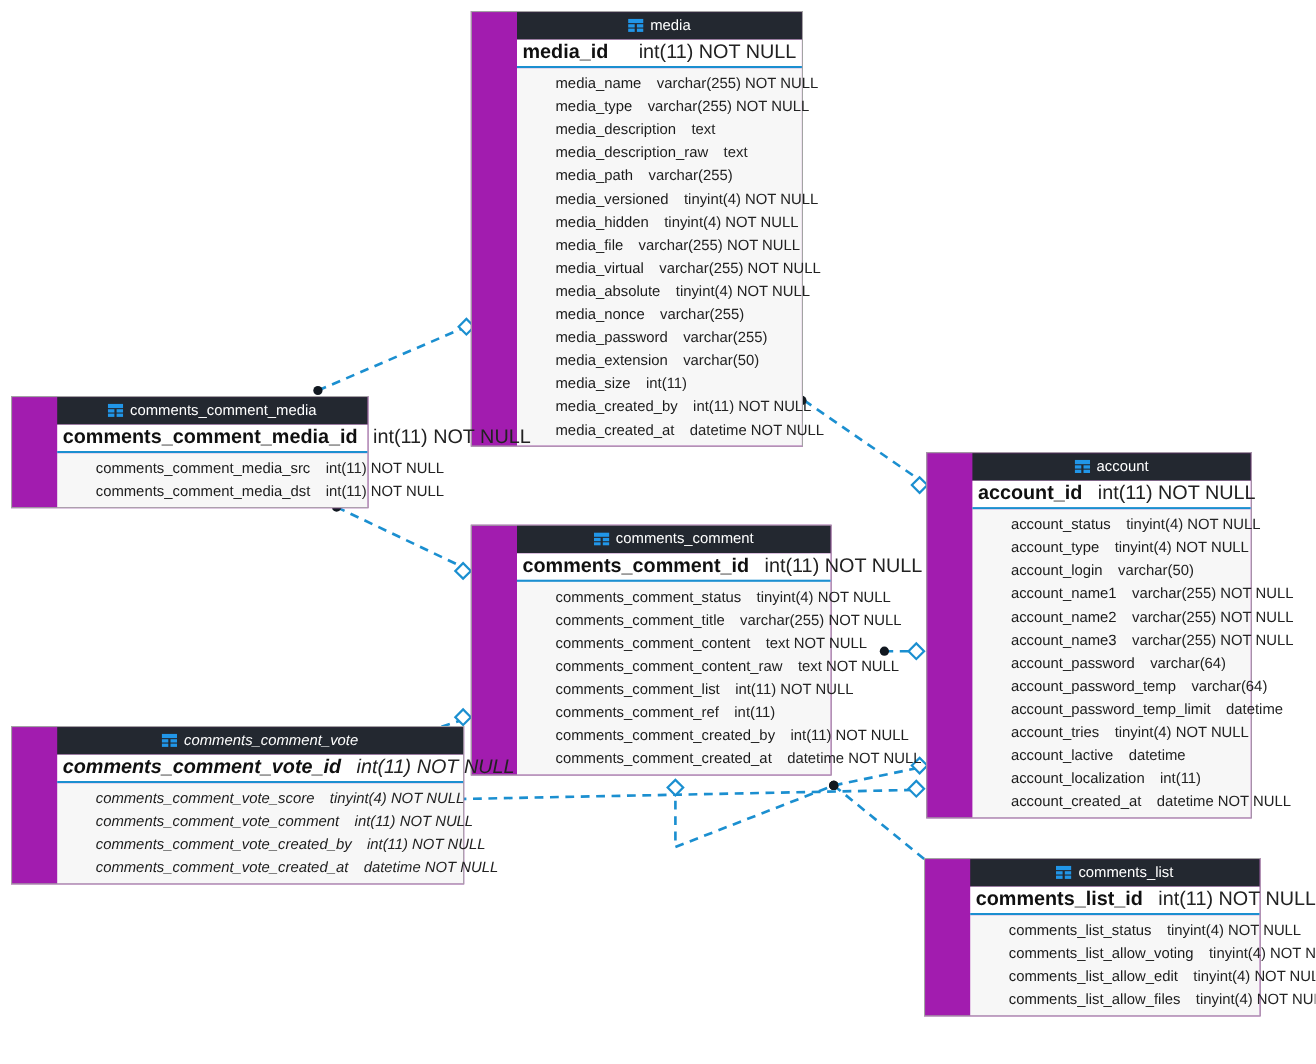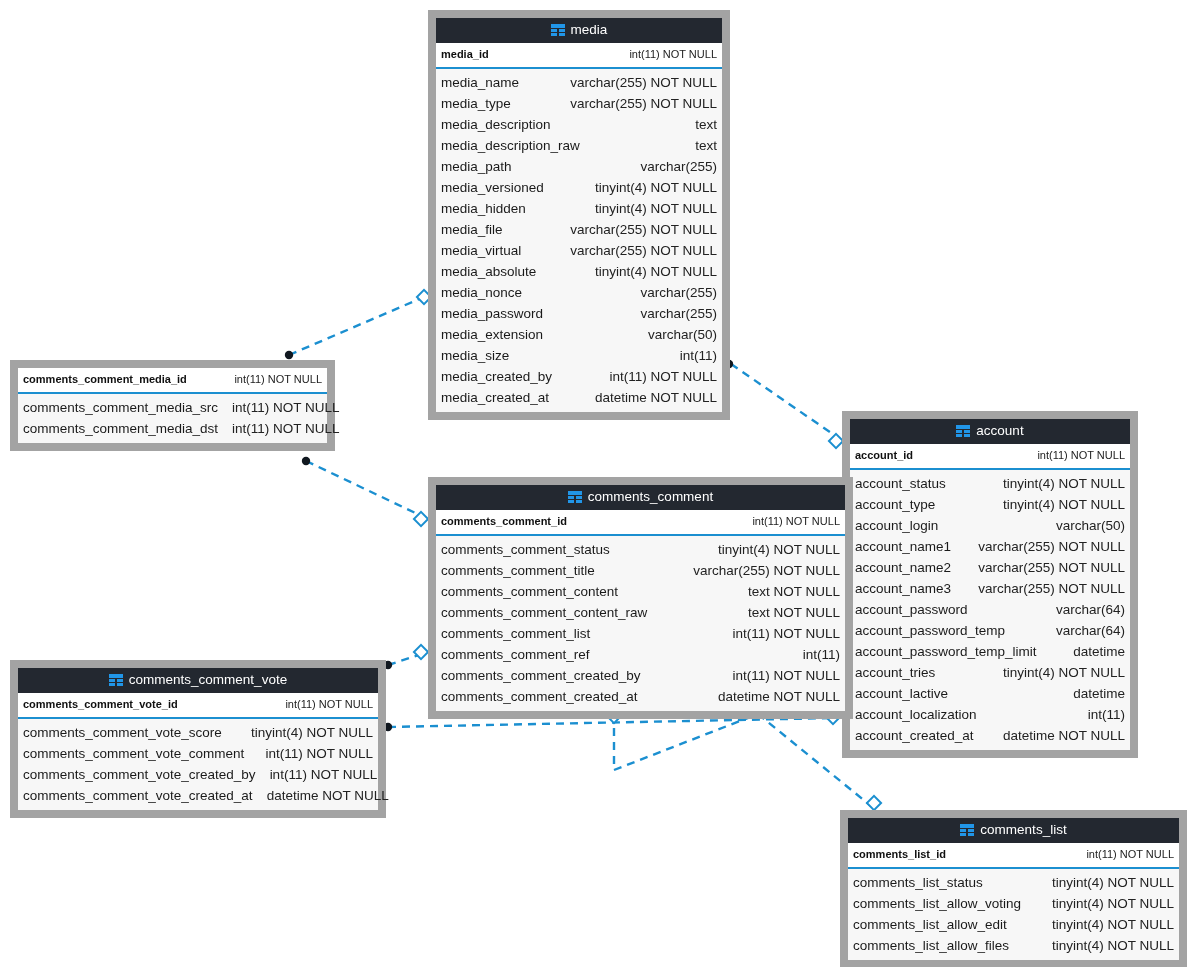--- a/index.html
+++ b/index.html
@@ -22,23 +22,24 @@
     left: 0;
     top: 0;
     width: 1196px;
     height: 967px;
     pointer-events: none;
     z-index: 1;
   }
   .entity {
     position: absolute;
     box-sizing: border-box;
-    border: 8px solid #a3a3a3;
+    border: 1px solid #a3a3a3;
     background: #a21caf;
     z-index: 2;
+    padding-left: 41px;
   }
   .entity-header {
     background: #232830;
     color: #ffffff;
     font-size: 13.5px;
     text-align: center;
     padding: 4px 6px 5px 6px;
     line-height: 16px;
     white-space: nowrap;
     display: flex;
@@ -53,45 +54,46 @@
     flex: 0 0 auto;
     position: relative;
   }
   .entity-pk {
     background: #ffffff;
     border-bottom: 2px solid #1b8fd0;
     display: flex;
     justify-content: space-between;
     align-items: baseline;
     padding: 3px 5px 4px 5px;
-    font-size: 11px;
+    font-size: 18px;
     line-height: 17px;
     white-space: nowrap;
     gap: 14px;
   }
   .entity-pk .col-name {
     font-weight: bold;
     color: #101010;
   }
   .entity-pk .col-type {
     color: #222222;
   }
   .entity-body {
     padding: 3px 0 4px 0;
     background: #f7f7f7;
   }
   .field-row {
     display: flex;
-    justify-content: space-between;
+    justify-content: flex-start;
     align-items: baseline;
     padding: 1.5px 5px;
     font-size: 13.5px;
     line-height: 18px;
     white-space: nowrap;
     gap: 14px;
+    margin-left: 30px;
   }
   .field-row .col-name { color: #1a1a1a; }
   .field-row .col-type { color: #222222; }
 </style>
 </head>
 <body>
 
 <div id="canvas">
 
   <svg id="edges" viewBox="0 0 1196 967" width="1196" height="967">
@@ -219,20 +221,30 @@
             <span class="col-name">media_created_by</span>
             <span class="col-type">int(11) NOT NULL</span>
           </div>
           <div class="field-row">
             <span class="col-name">media_created_at</span>
             <span class="col-type">datetime NOT NULL</span>
           </div>
         </div>
       </div>
       <div class="entity" style="left: 10px; top: 360px; width: 325px;">
+        <div class="entity-header">
+          <span class="tbl-icon"><svg viewBox="0 0 14 12" width="14" height="12">
+              <rect x="0" y="0" width="14" height="4" fill="#2196e8"></rect>
+              <rect x="0" y="5" width="6" height="3" fill="#2196e8"></rect>
+              <rect x="8" y="5" width="6" height="3" fill="#2196e8"></rect>
+              <rect x="0" y="9" width="6" height="3" fill="#2196e8"></rect>
+              <rect x="8" y="9" width="6" height="3" fill="#2196e8"></rect>
+            </svg></span>
+          <span>comments_comment_media</span>
+        </div>
         <div class="entity-pk">
           <span class="col-name">comments_comment_media_id</span>
           <span class="col-type">int(11) NOT NULL</span>
         </div>
         <div class="entity-body">
           <div class="field-row">
             <span class="col-name">comments_comment_media_src</span>
             <span class="col-type">int(11) NOT NULL</span>
           </div>
           <div class="field-row">
@@ -304,21 +316,21 @@
           <div class="field-row">
             <span class="col-name">account_localization</span>
             <span class="col-type">int(11)</span>
           </div>
           <div class="field-row">
             <span class="col-name">account_created_at</span>
             <span class="col-type">datetime NOT NULL</span>
           </div>
         </div>
       </div>
-      <div class="entity" style="left: 428px; top: 477px; width: 425px;">
+      <div class="entity" style="left: 428px; top: 477px; width: 328px;">
         <div class="entity-header">
           <span class="tbl-icon"><svg viewBox="0 0 14 12" width="14" height="12">
               <rect x="0" y="0" width="14" height="4" fill="#2196e8"></rect>
               <rect x="0" y="5" width="6" height="3" fill="#2196e8"></rect>
               <rect x="8" y="5" width="6" height="3" fill="#2196e8"></rect>
               <rect x="0" y="9" width="6" height="3" fill="#2196e8"></rect>
               <rect x="8" y="9" width="6" height="3" fill="#2196e8"></rect>
             </svg></span>
           <span>comments_comment</span>
         </div>
@@ -354,21 +366,21 @@
           <div class="field-row">
             <span class="col-name">comments_comment_created_by</span>
             <span class="col-type">int(11) NOT NULL</span>
           </div>
           <div class="field-row">
             <span class="col-name">comments_comment_created_at</span>
             <span class="col-type">datetime NOT NULL</span>
           </div>
         </div>
       </div>
-      <div class="entity" style="left: 10px; top: 660px; width: 376px;">
+      <div class="entity" style="left: 10px; top: 660px; width: 412px; font-style: italic;">
         <div class="entity-header">
           <span class="tbl-icon"><svg viewBox="0 0 14 12" width="14" height="12">
               <rect x="0" y="0" width="14" height="4" fill="#2196e8"></rect>
               <rect x="0" y="5" width="6" height="3" fill="#2196e8"></rect>
               <rect x="8" y="5" width="6" height="3" fill="#2196e8"></rect>
               <rect x="0" y="9" width="6" height="3" fill="#2196e8"></rect>
               <rect x="8" y="9" width="6" height="3" fill="#2196e8"></rect>
             </svg></span>
           <span>comments_comment_vote</span>
         </div>
@@ -388,21 +400,21 @@
           <div class="field-row">
             <span class="col-name">comments_comment_vote_created_by</span>
             <span class="col-type">int(11) NOT NULL</span>
           </div>
           <div class="field-row">
             <span class="col-name">comments_comment_vote_created_at</span>
             <span class="col-type">datetime NOT NULL</span>
           </div>
         </div>
       </div>
-      <div class="entity" style="left: 840px; top: 810px; width: 347px;">
+      <div class="entity" style="left: 840px; top: 780px; width: 306px;">
         <div class="entity-header">
           <span class="tbl-icon"><svg viewBox="0 0 14 12" width="14" height="12">
               <rect x="0" y="0" width="14" height="4" fill="#2196e8"></rect>
               <rect x="0" y="5" width="6" height="3" fill="#2196e8"></rect>
               <rect x="8" y="5" width="6" height="3" fill="#2196e8"></rect>
               <rect x="0" y="9" width="6" height="3" fill="#2196e8"></rect>
               <rect x="8" y="9" width="6" height="3" fill="#2196e8"></rect>
             </svg></span>
           <span>comments_list</span>
         </div>

